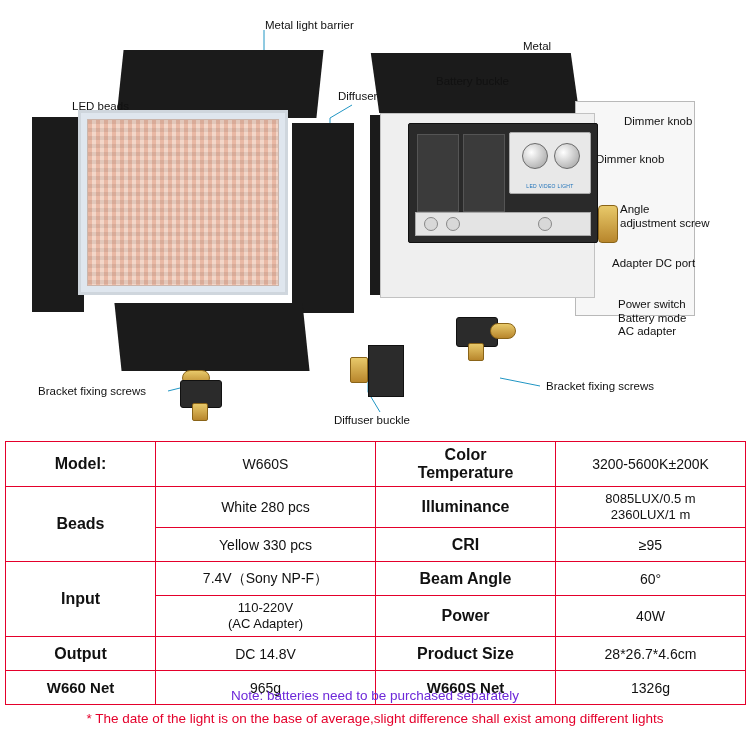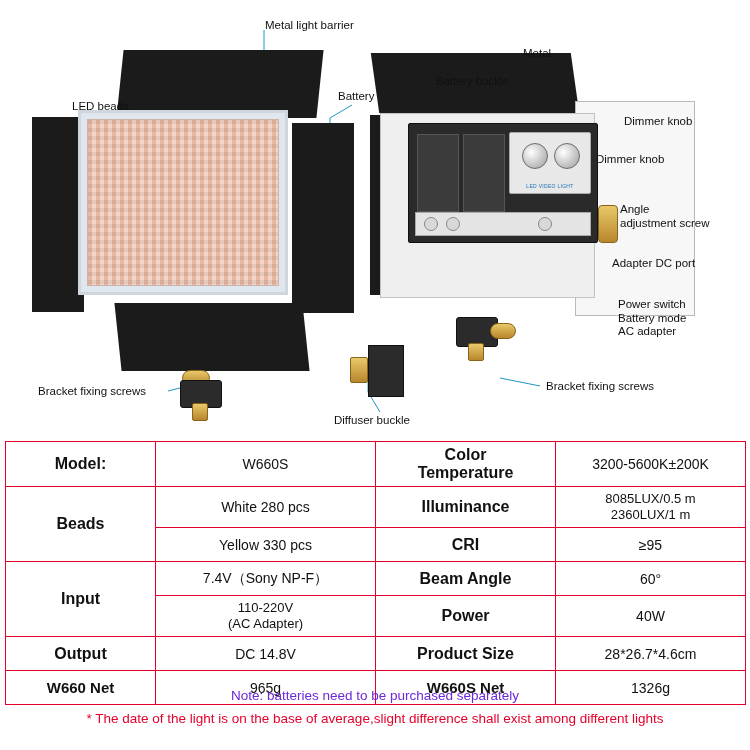--- a/index.html
+++ b/index.html
@@ -211,27 +211,27 @@
 
     <div class="gold" style="left:228px; top:160px; width:20px; height:38px; border-radius:4px;"></div>
 
     <div class="stand-leg" style="left:86px; top:272px; width:42px; height:30px; border-radius:3px;"></div>
     <div class="gold" style="left:120px; top:278px; width:26px; height:16px; border-radius:8px;"></div>
     <div class="gold" style="left:98px; top:298px; width:16px; height:18px;"></div>
   </div>
 
   <div class="callout" style="left:220px; top:18px;padding-left:45px;">Metal light barrier</div>
 
-  <div class="callout" style="left:338px; top:89px;">Battery</div>
+  <div class="callout" style="left:338px; top:89px;">Diffuser</div>
 
   <div class="callout" style="left:48px; top:99px;margin-left:24px;">LED beads</div>
 
   <div class="callout" style="left:436px; top:74px;">Battery buckle</div>
 
-  <div class="callout" style="left:523px; top:46px;">Metal</div>
+  <div class="callout" style="left:523px; top:39px;">Metal</div>
 
   <div class="callout" style="left:624px; top:114px;">Dimmer knob</div>
 
   <div class="callout" style="left:596px; top:152px;">Dimmer knob</div>
 
   <div class="callout multi" style="left:620px; top:183px; width:120px;margin-top:20px;">
       <div>Angle</div>
       <div>adjustment screw</div>
     </div>
 

